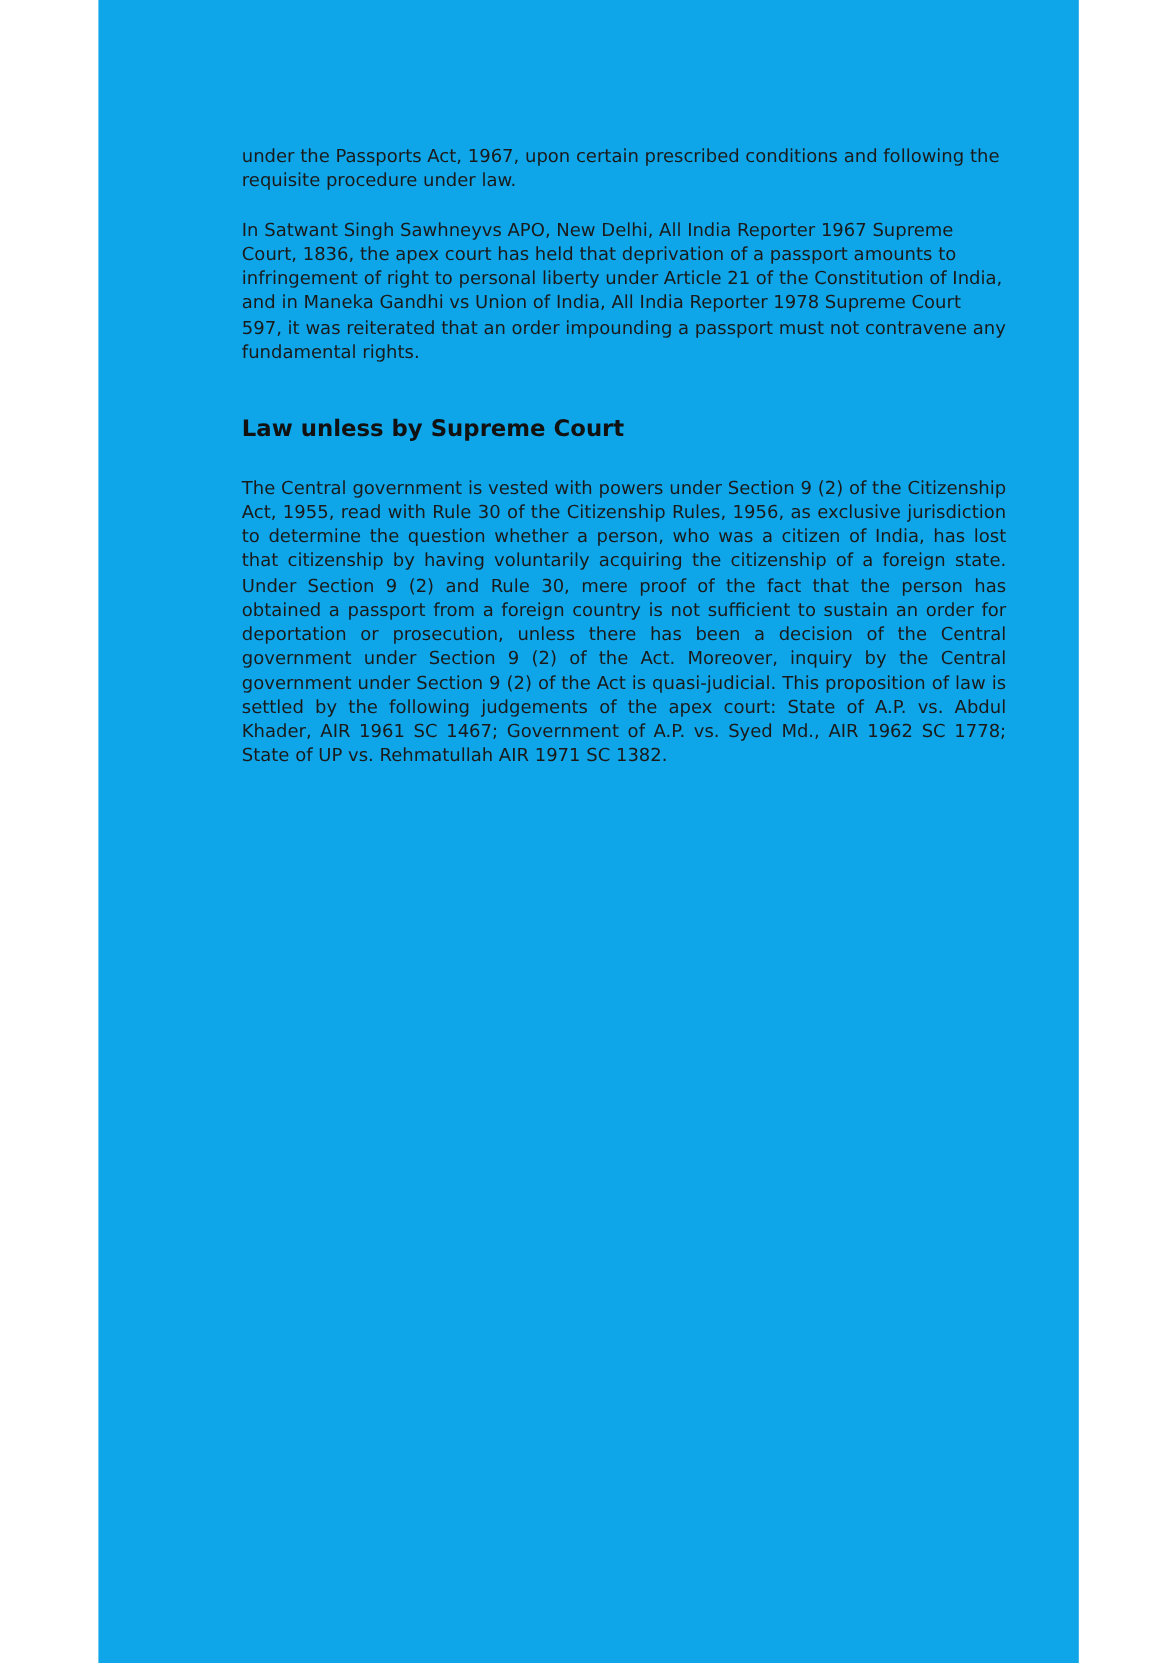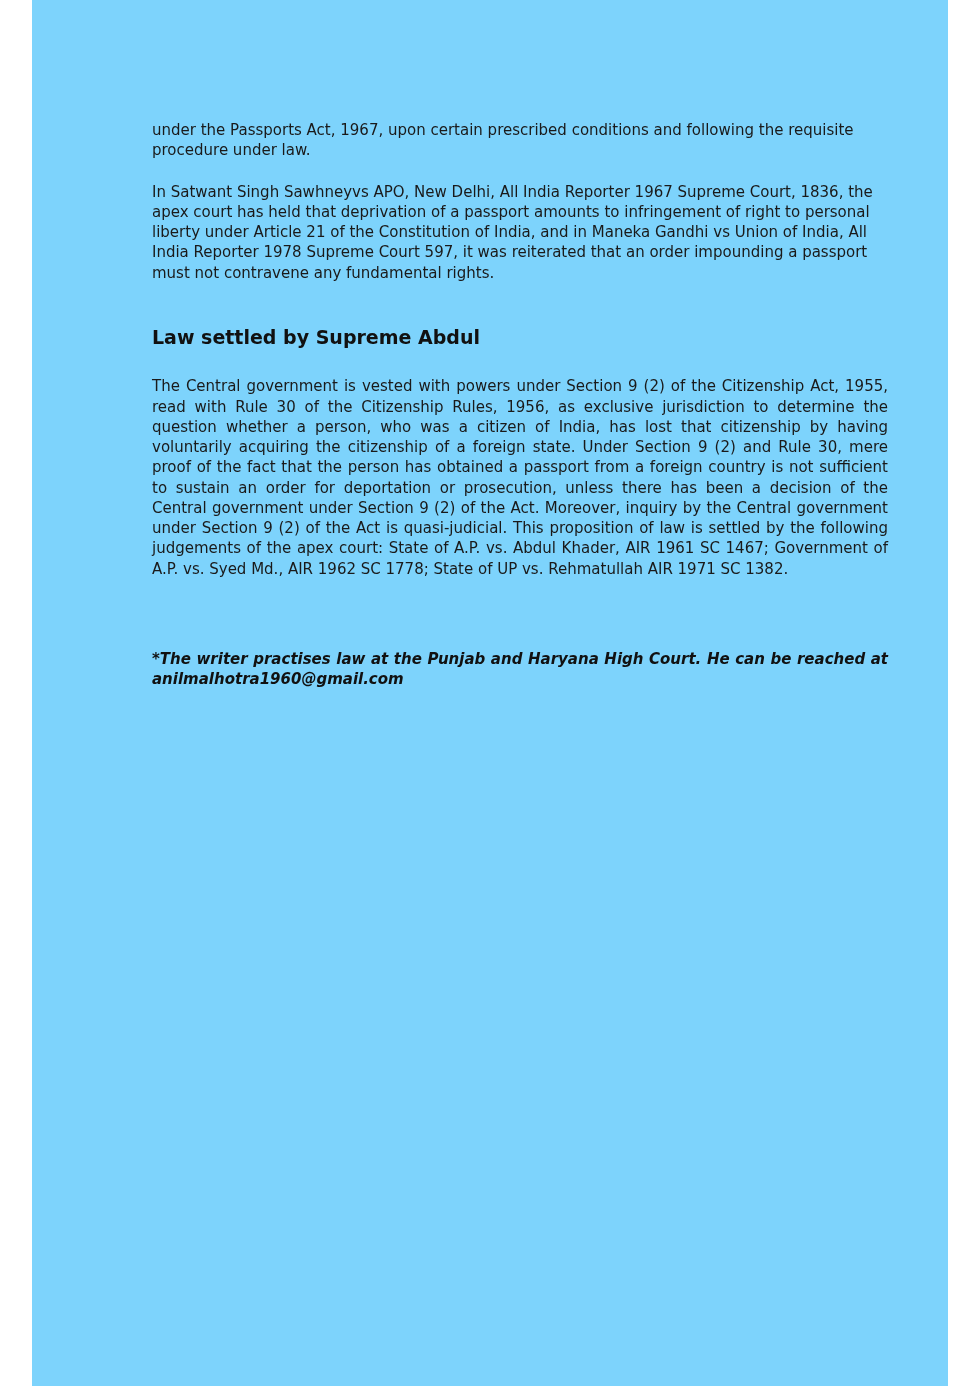--- a/index.html
+++ b/index.html
@@ -2,24 +2,24 @@
 <html><head>
 <meta charset="utf-8">
 <style>
   html, body {
     margin: 0;
     padding: 0;
     background: #ffffff;
   }
   .page {
     position: relative;
-    width: 916px;
+    width: 817px;
     height: 1386px;
     margin: 0 auto;
-    background: #7dd3fc;
+    background: #0ea5e9;
     box-sizing: border-box;
     padding: 120px 60px 0 120px;
     font-family: "DejaVu Sans", "Liberation Sans", sans-serif;
     color: #1a1a1a;
     font-size: 15px;
     line-height: 1.35;
   }
   .body-para {
     margin: 0 0 21px 0;
     text-align: left;
@@ -46,19 +46,18 @@
 </style>
 </head>
 <body>
 
 <div class="page">
 
   <p class="body-para">under the Passports Act, 1967, upon certain prescribed conditions and following the requisite procedure under law.</p>
 
   <p class="body-para last-of-section">In Satwant Singh Sawhneyvs APO, New Delhi, All India Reporter 1967 Supreme Court, 1836, the apex court has held that deprivation of a passport amounts to infringement of right to personal liberty under Article 21 of the Constitution of India, and in Maneka Gandhi vs Union of India, All India Reporter 1978 Supreme Court 597, it was reiterated that an order impounding a passport must not contravene any fundamental rights.</p>
 
-  <h2 class="section-heading">Law settled by Supreme Abdul</h2>
+  <h2 class="section-heading">Law unless by Supreme Court</h2>
 
   <p class="body-para justified">The Central government is vested with powers under Section 9 (2) of the Citizenship Act, 1955, read with Rule 30 of the Citizenship Rules, 1956, as exclusive jurisdiction to determine the question whether a person, who was a citizen of India, has lost that citizenship by having voluntarily acquiring the citizenship of a foreign state. Under Section 9 (2) and Rule 30, mere proof of the fact that the person has obtained a passport from a foreign country is not sufficient to sustain an order for deportation or prosecution, unless there has been a decision of the Central government under Section 9 (2) of the Act. Moreover, inquiry by the Central government under Section 9 (2) of the Act is quasi-judicial. This proposition of law is settled by the following judgements of the apex court: State of A.P. vs. Abdul Khader, AIR 1961 SC 1467; Government of A.P. vs. Syed Md., AIR 1962 SC 1778; State of UP vs. Rehmatullah AIR 1971 SC 1382.</p>
 
-  <p class="footer-note">*The writer practises law at the Punjab and Haryana High Court. He can be reached at anilmalhotra1960@gmail.com</p>
 
 </div>
 
 </body></html>

